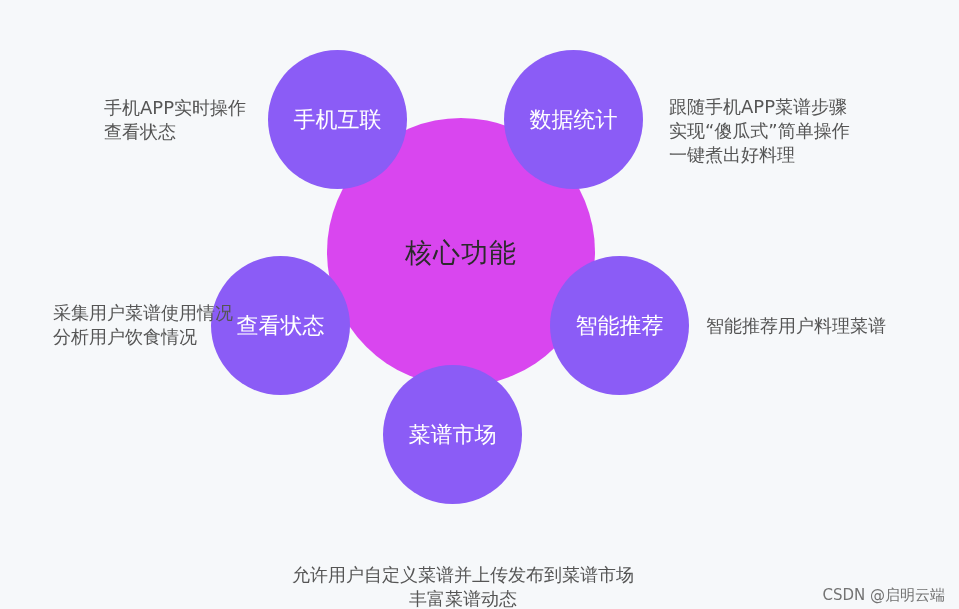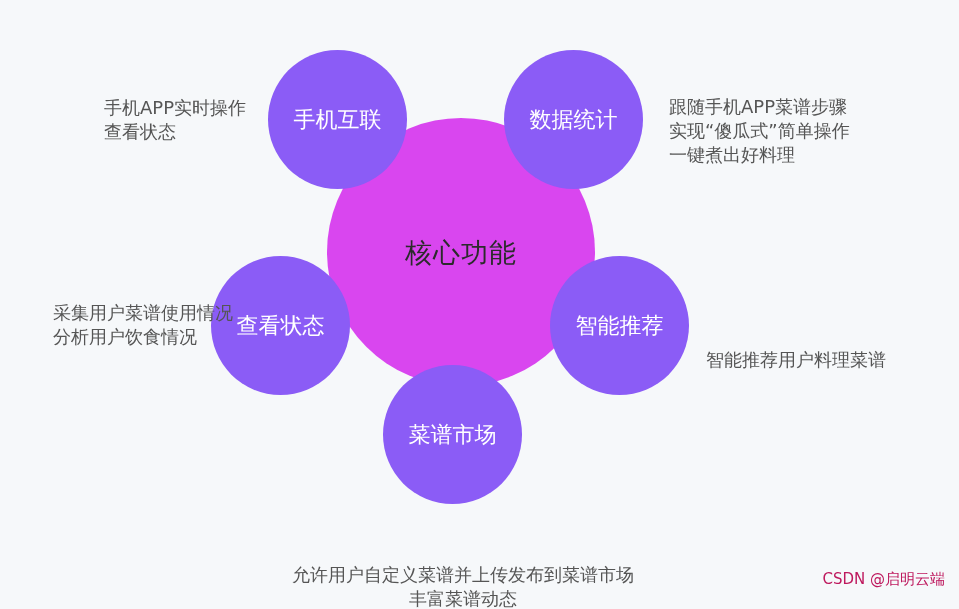--- a/index.html
+++ b/index.html
@@ -19,21 +19,21 @@
     background:#8b5cf6; color:#fff;
     display:flex; align-items:center; justify-content:center; text-align:center;
     font-size:22px; line-height:32px; font-weight:500; cursor:pointer;
   }
   .desc {
     position:absolute; font-size:18px; color:#555; line-height:24px; white-space:nowrap;
   }
   .desc div { display:block; }
   .center { text-align:center; }
   .watermark {
-    position:absolute; right:14px; bottom:20px; font-size:15px; color:#be185d;
+    position:absolute; right:14px; bottom:4px; font-size:15px; color:#737373;
   }
 </style>
 </head>
 <body>
 
 <div class="core">
   <span class="core-label">核心功能</span>
 </div>
 
 <div class="node" style="left:268px;top:50px;">
@@ -59,21 +59,21 @@
   </div>
 </div>
 <div class="desc" style="left:13px;top:301px;margin-left:40px;">
   <div>采集用户菜谱使用情况</div>
   <div>分析用户饮食情况</div>
 </div>
 
 <div class="node" style="left:550px;top:256px;">
   <span>智能推荐</span>
 </div>
-<div class="desc" style="left:706px;top:314px;margin-top:34px;">
+<div class="desc" style="left:706px;top:314px;">
   <div>智能推荐用户料理菜谱</div>
 </div>
 
 <div class="node" style="left:383px;top:365px;">
   <span>菜谱市场</span>
 </div>
 <div class="desc center" style="left:291px;top:523px;width:344px;margin-top:40px;">
   <div>允许用户自定义菜谱并上传发布到菜谱市场</div>
   <div>丰富菜谱动态</div>
 </div>

